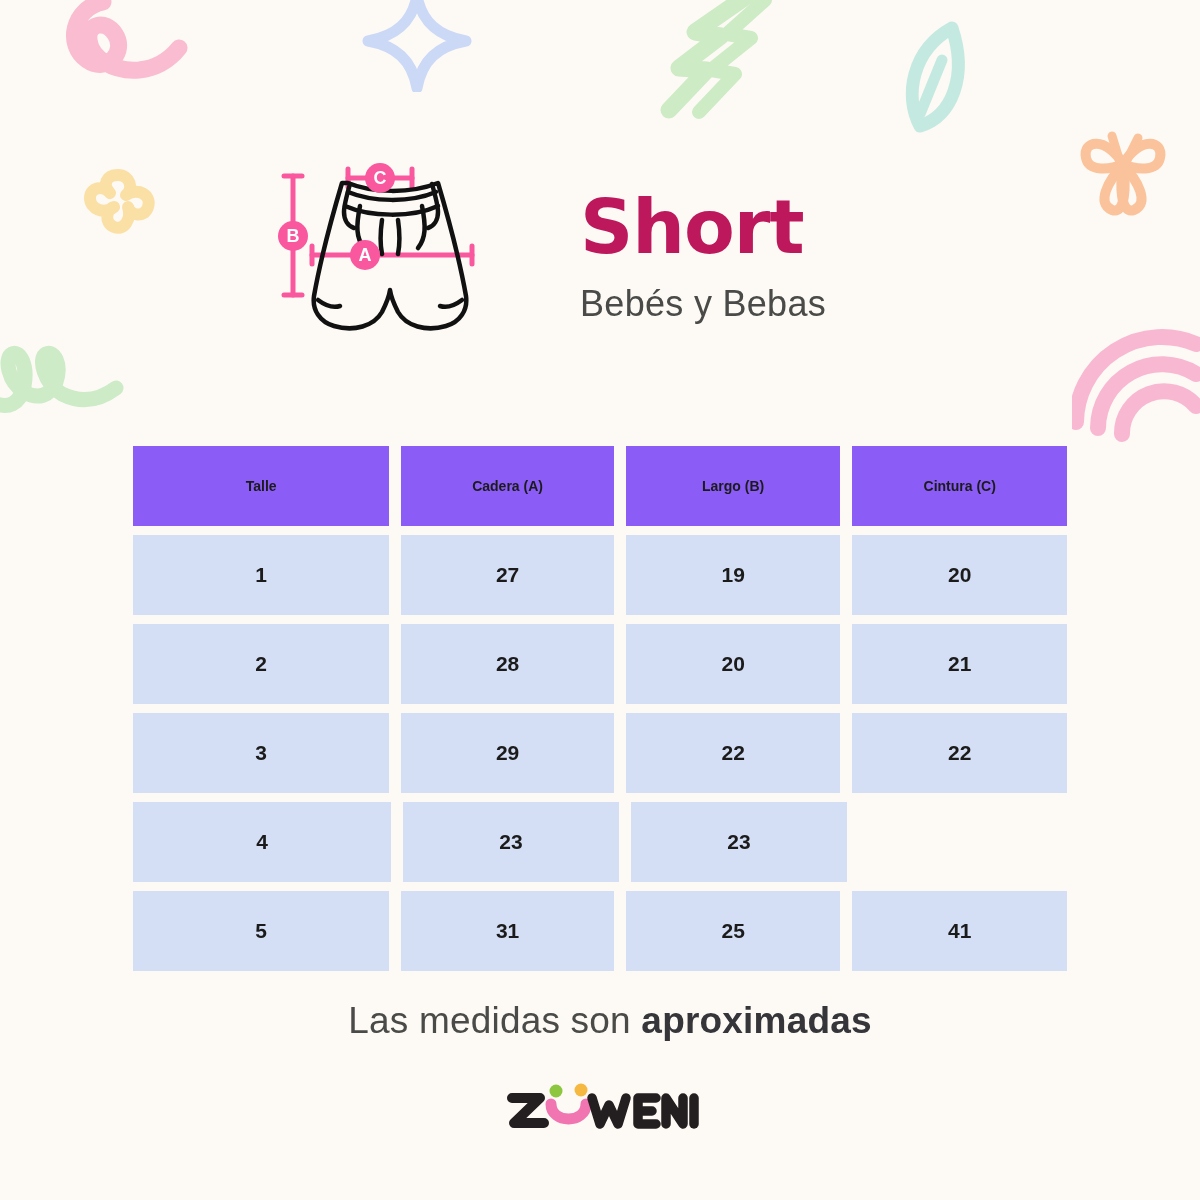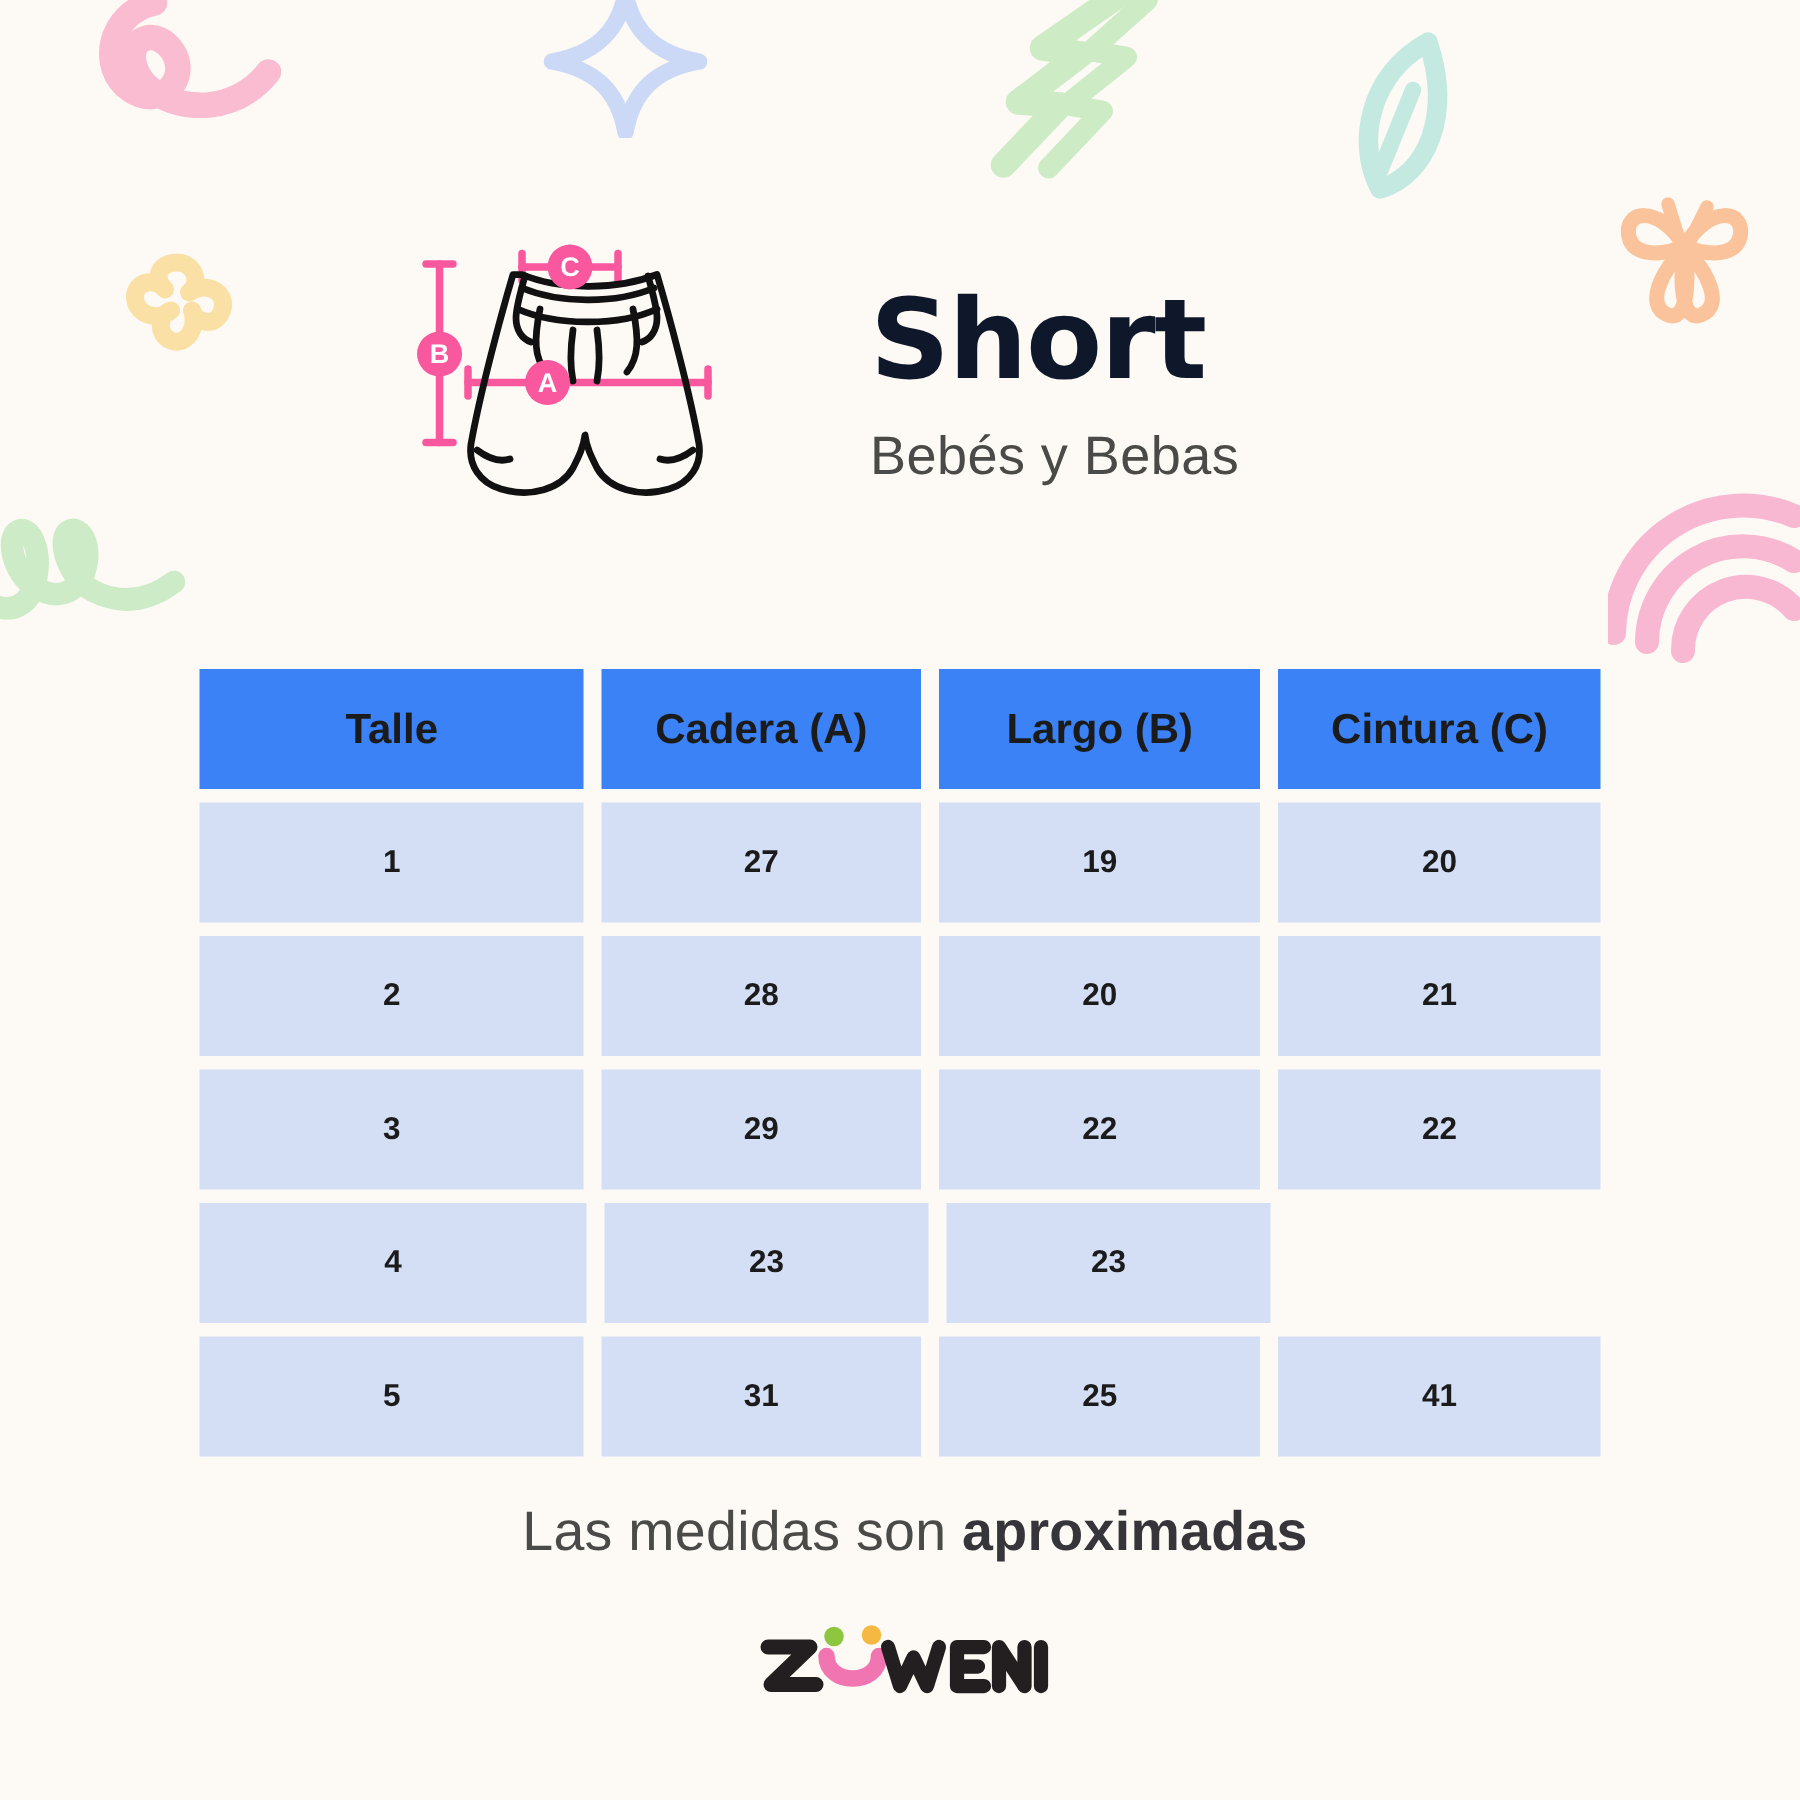--- a/index.html
+++ b/index.html
@@ -31,21 +31,21 @@
     align-items:center;
     justify-content:center;
     gap:60px;
   }
   .garment-figure { width:260px; height:215px; flex:none; }
   .title-block { width:360px; }
   .title {
     font-family:"DejaVu Sans", sans-serif;
     font-size:74px;
     font-weight:700;
-    color:#0f172a;
+    color:#be185d;
     letter-spacing:-1px;
     line-height:1.0;
   }
   .subtitle {
     font-size:36px;
     font-weight:400;
     color:#4A4A48;
     margin-top:19px;
     letter-spacing:0.3px;
   }
@@ -67,23 +67,23 @@
     justify-content:center;
     font-size:21px;
     color:#1B1B1B;
   }
   .t-cell.c0 { width:258px; }
   .t-cell.c1 { width:214px; }
   .t-cell.c2 { width:216px; }
   .t-cell.c3 { width:216px; }
 
   .t-row.head .t-cell {
-    background:#3b82f6;
+    background:#8b5cf6;
     font-weight:700;
-    font-size:28px;
+    font-size:14px;
   }
   .t-row.body .t-cell {
     background:#D4DFF5;
     height:80px;
     font-weight:700;
   }
   .t-row.body .t-cell.c0 { font-weight:700; }
 
   
   .footnote {

